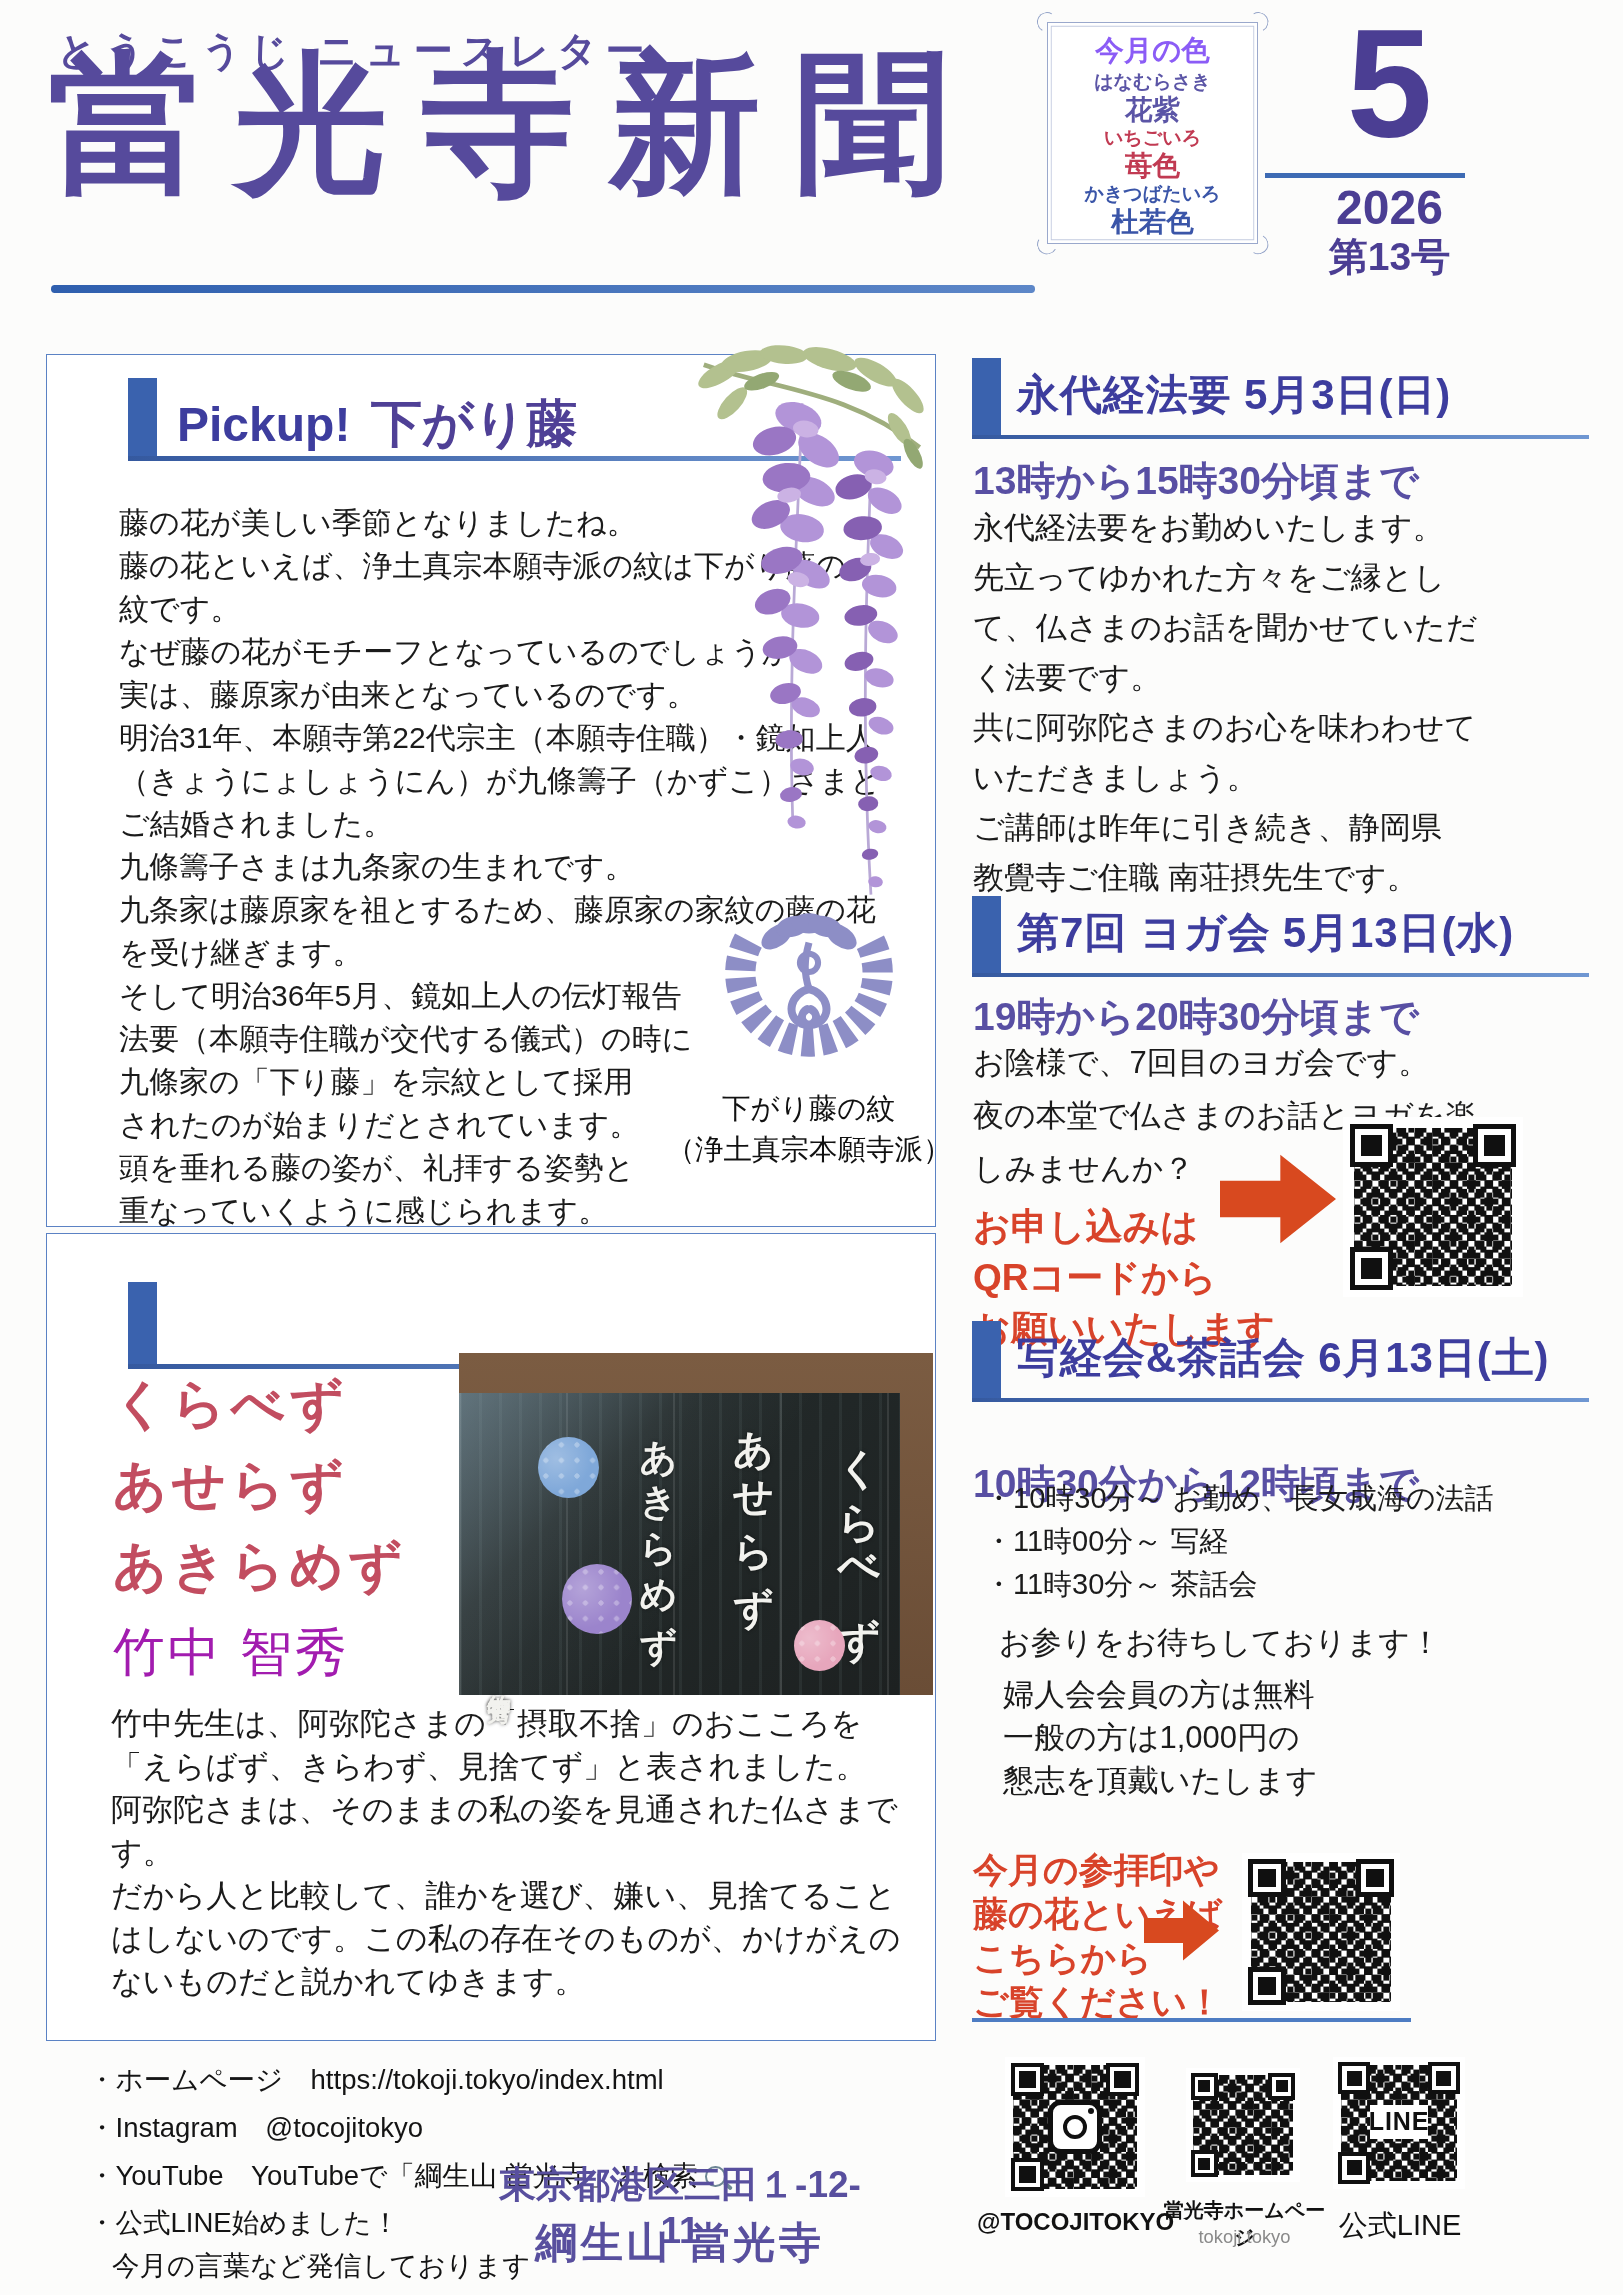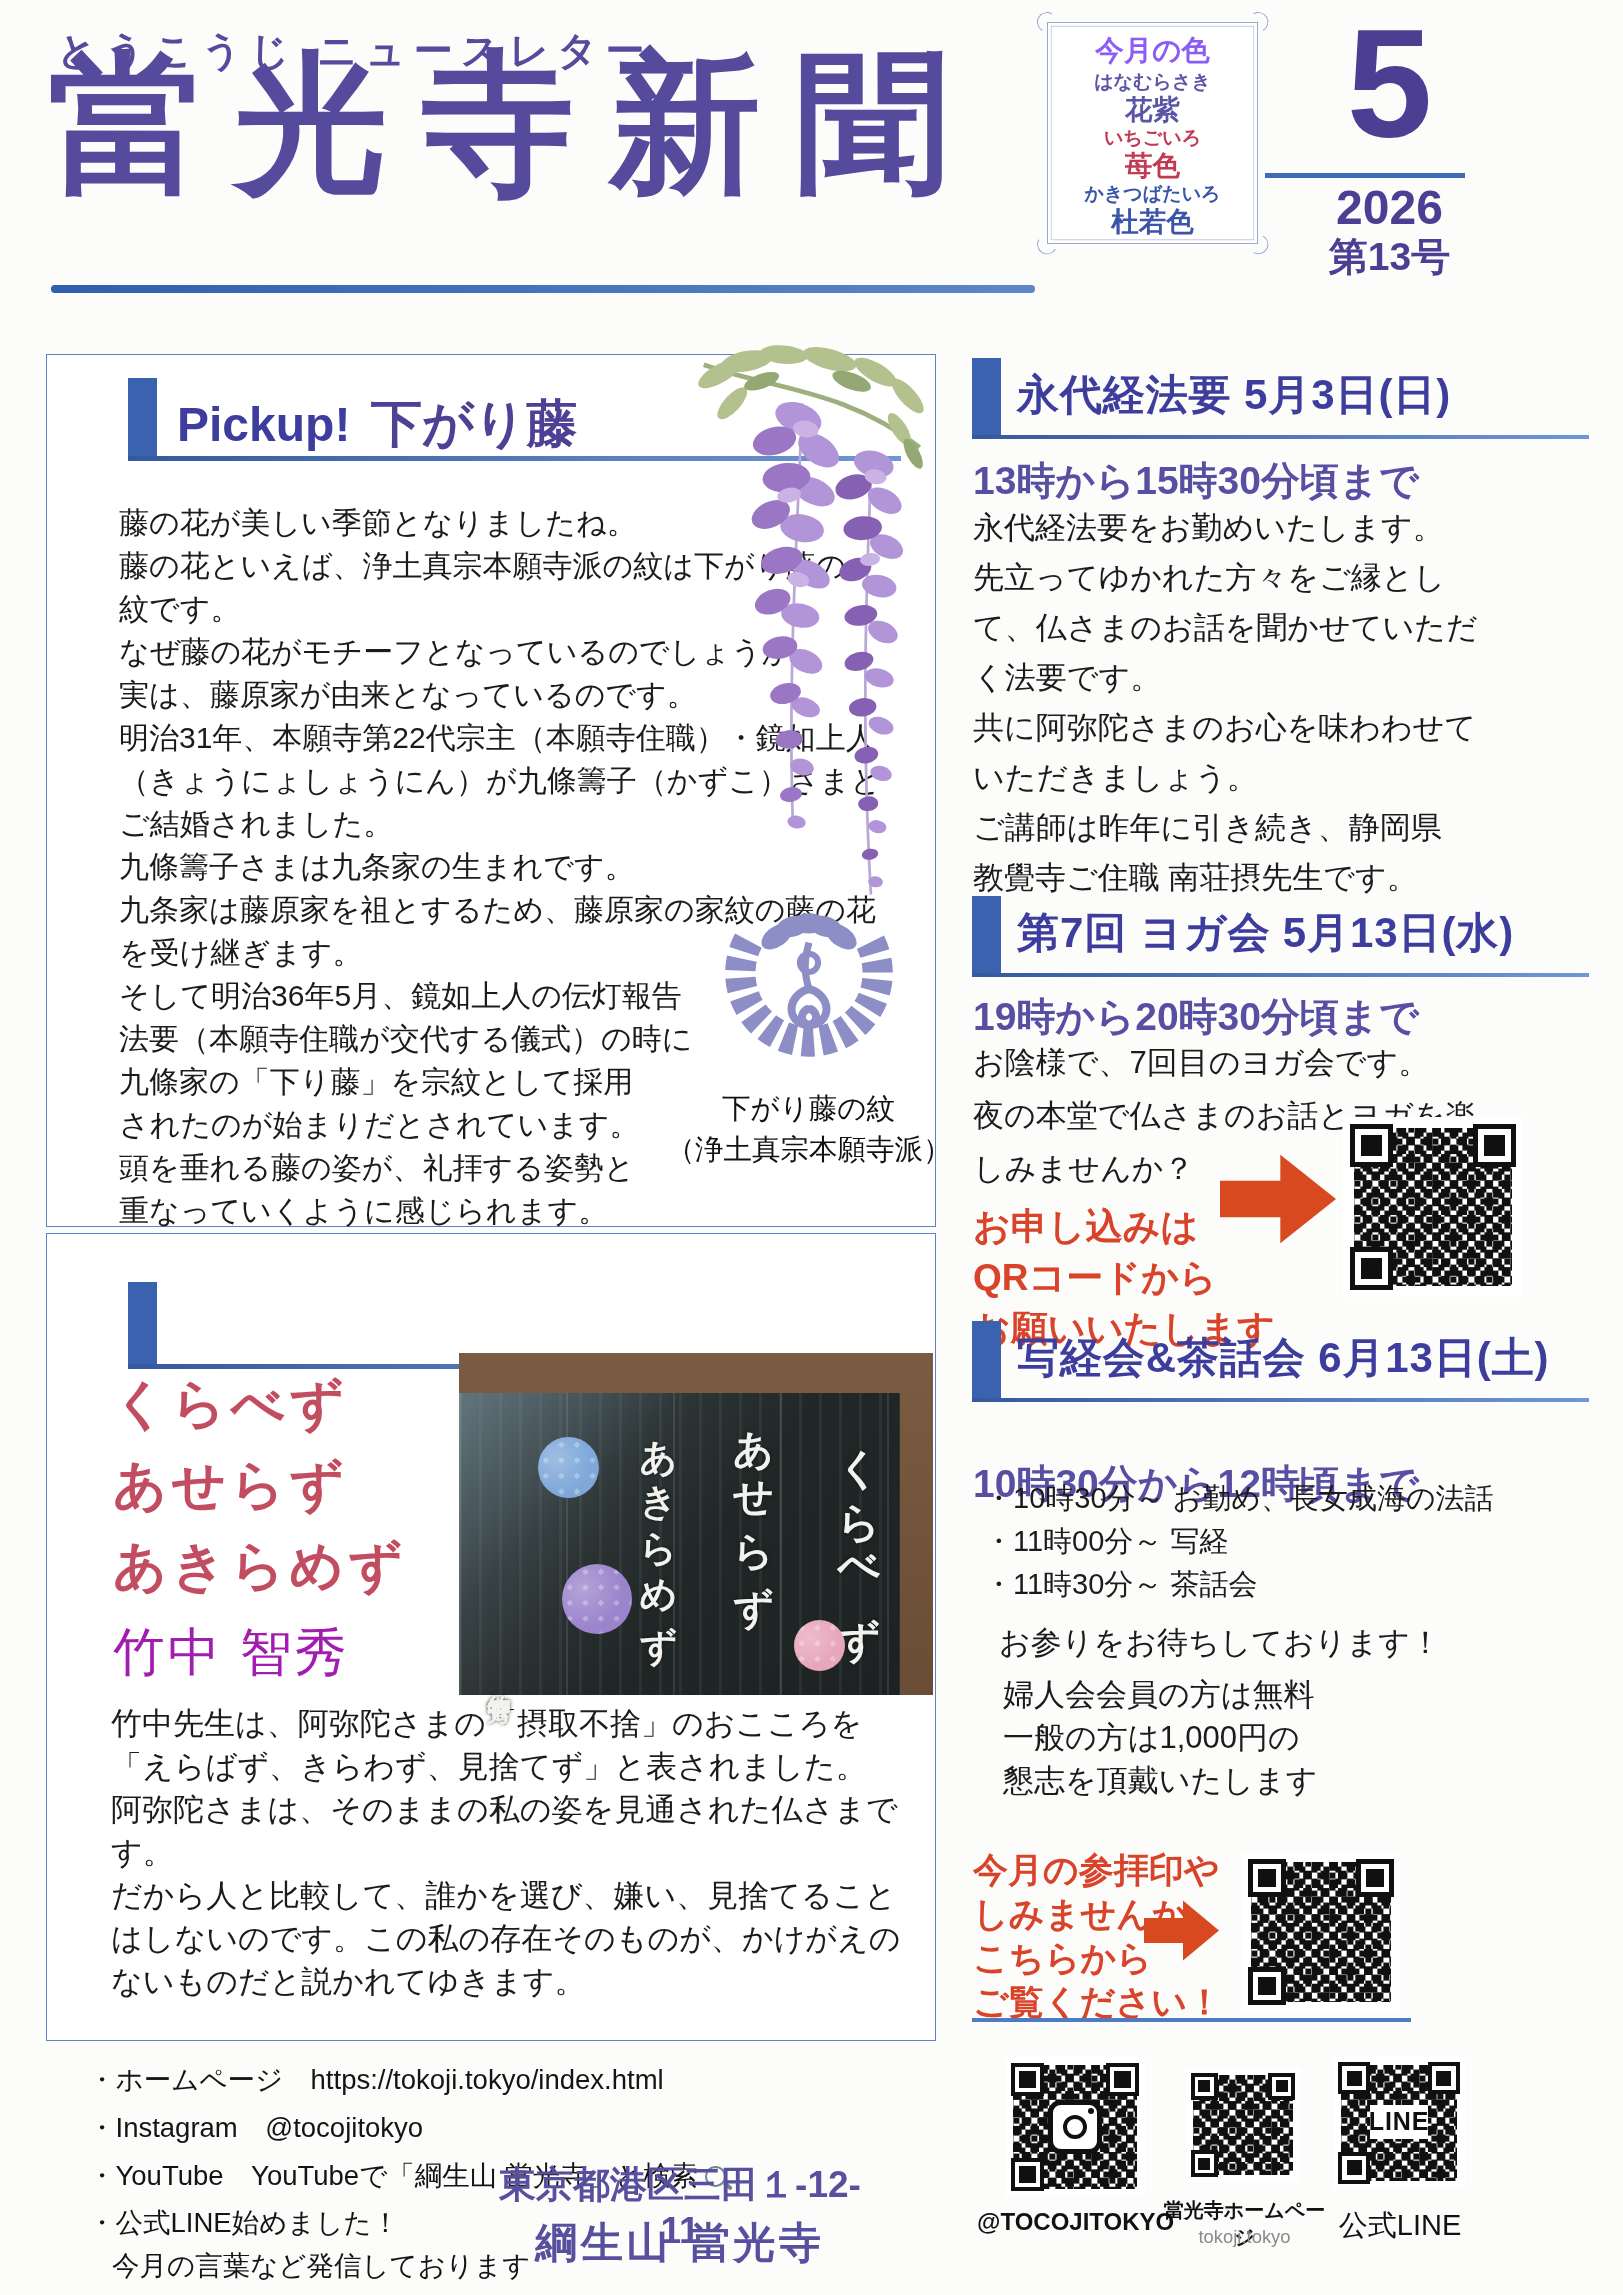--- a/index.html
+++ b/index.html
@@ -298,21 +298,21 @@
   <div class="abs sec-underline" style="left:972px;top:1398px;width:617px;height:3.7px;"></div>
   <div class="abs h-time" style="left:973px;top:1416px;margin-top:41px;">10時30分から12時頃まで</div>
   <div class="abs body-txt-r pre" style="left:984px;top:1477px;width:624px;font-size:29px;line-height:43px;">・10時30分～ お勤め、長女成海の法話
 ・11時00分～ 写経
 ・11時30分～ 茶話会</div>
   <div class="abs body-txt-r" style="left:999px;top:1618px;font-size:31px;">お参りをお待ちしております！</div>
   <div class="abs body-txt-r pre" style="left:1003px;top:1673px;width:569px;font-size:31px;line-height:43px;">婦人会会員の方は無料
 一般の方は1,000円の
 懇志を頂戴いたします</div>
   <div class="abs cta pre" style="left:973px;top:1848px;font-size:35px;line-height:44px;">今月の参拝印や
-しみませんか
+藤の花といえば
 こちらから
 ご覧ください！</div>
   <div class="arrow" style="left:1144px;top:1894px;width:75px;height:73px;"></div>
   <div class="qr" style="left:1242px;top:1853px;width:158px;height:158px;">
     <div class="nz"></div>
       <span class="fd tl"></span>
       <span class="fd tr"></span>
       <span class="fd bl"></span>
   </div>
   <div class="abs" style="left:972px;top:2018px;width:439px;height:3.7px;background:#4d7cc3;"></div>

